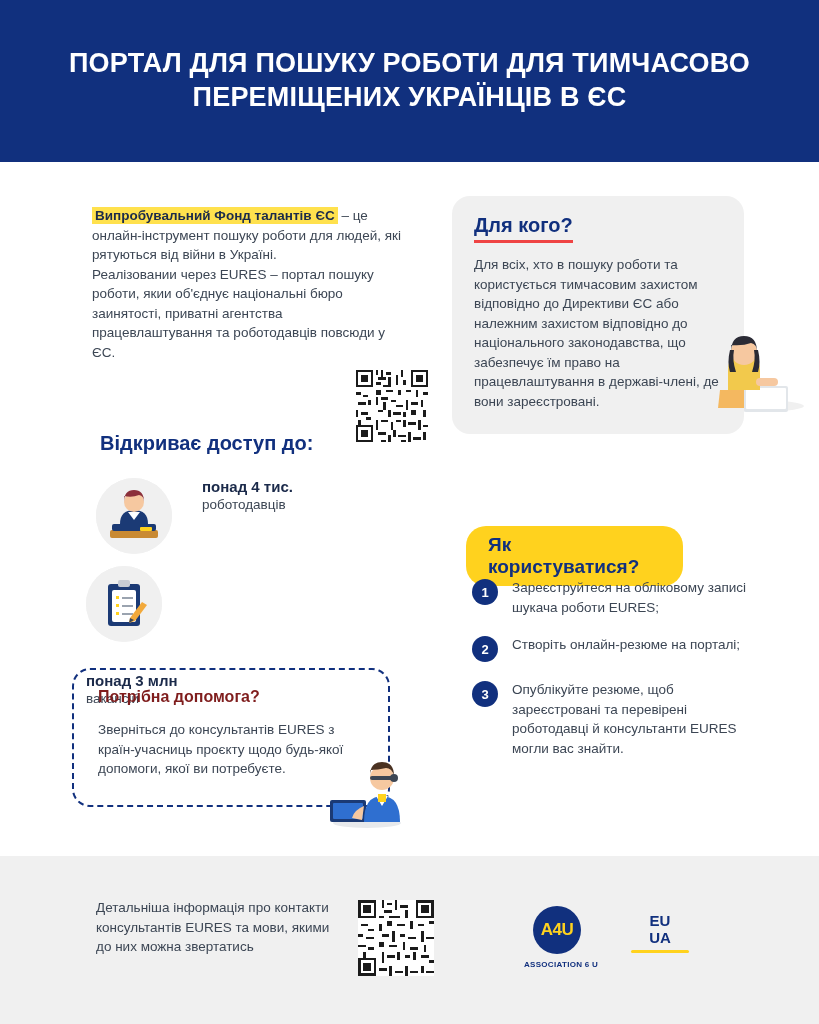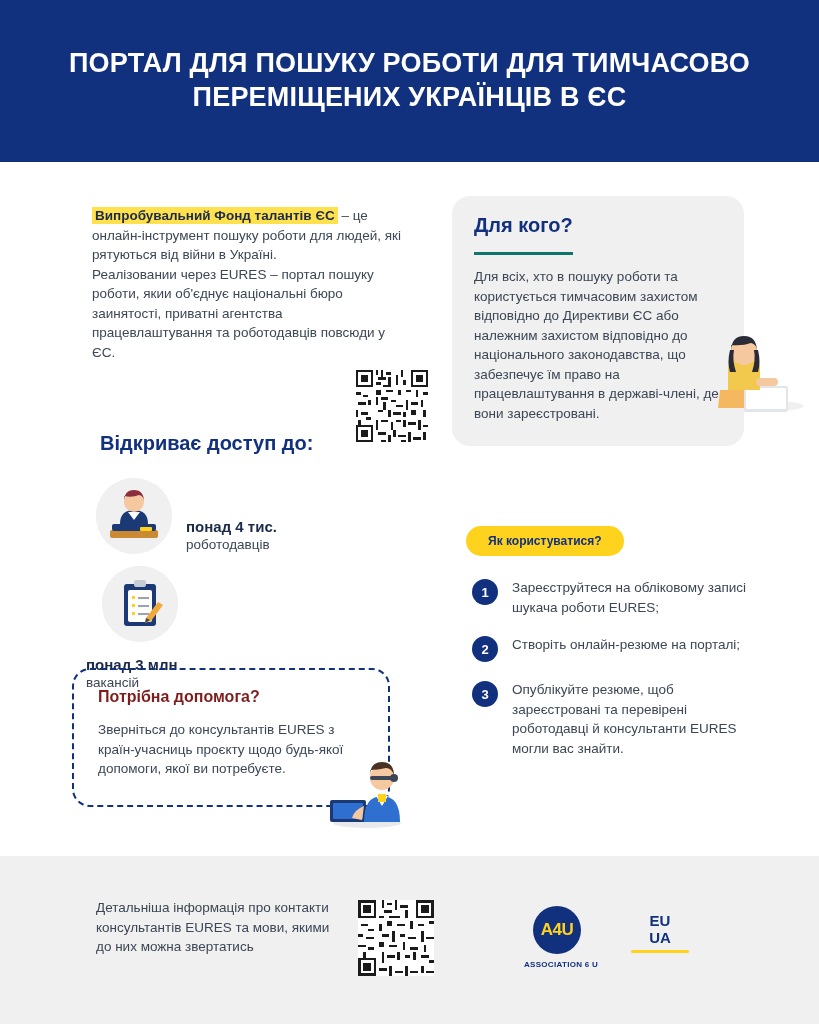--- a/index.html
+++ b/index.html
@@ -69,42 +69,42 @@
     padding: 18px 20px 22px 22px;
   }
   .whocard h2 {
     color: #11307e;
     font-size: 20px;
     font-weight: bold;
     margin-bottom: 12px;
   }
   .whocard .underline {
     display: inline-block;
-    border-bottom: 3px solid #0f766e;
-    padding-bottom: 15px;
+    border-bottom: 3px solid #ef4444;
+    padding-bottom: 3px;
   }
   .whocard p {
     font-size: 13.5px;
     line-height: 1.45;
     color: #3c4654;
   }
 
   
   .access-title {
     position: absolute;
     left: 100px; top: 432px;
     color: #11307e;
     font-size: 20px;
     font-weight: bold;
   }
   .stat {
     position: absolute;
     display: flex;
-    align-items: flex-end;
-    gap: 14px;
+    align-items: flex-start;
+    gap: 30px;
   }
   .stat-1 { left: 96px; top: 478px; }
   .stat-2 { left: 86px; top: 566px; flex-direction: column; }
   .stat-icon {
     width: 76px; height: 76px;
     border-radius: 50%;
     background: #f0f0f0;
     position: relative;
     flex: 0 0 76px;
   }
@@ -123,21 +123,21 @@
   }
 
   
   .howto-badge {
     position: absolute;
     left: 466px; top: 526px;
     background: #ffd21e;
     border-radius: 20px;
     padding: 8px 22px;
     color: #11307e;
-    font-size: 12px;
+    font-size: 19px;
     font-weight: bold;
   }
   .steps {
     position: absolute;
     left: 472px; top: 578px;
     width: 282px;
   }
   .step {
     display: flex;
     gap: 14px;

